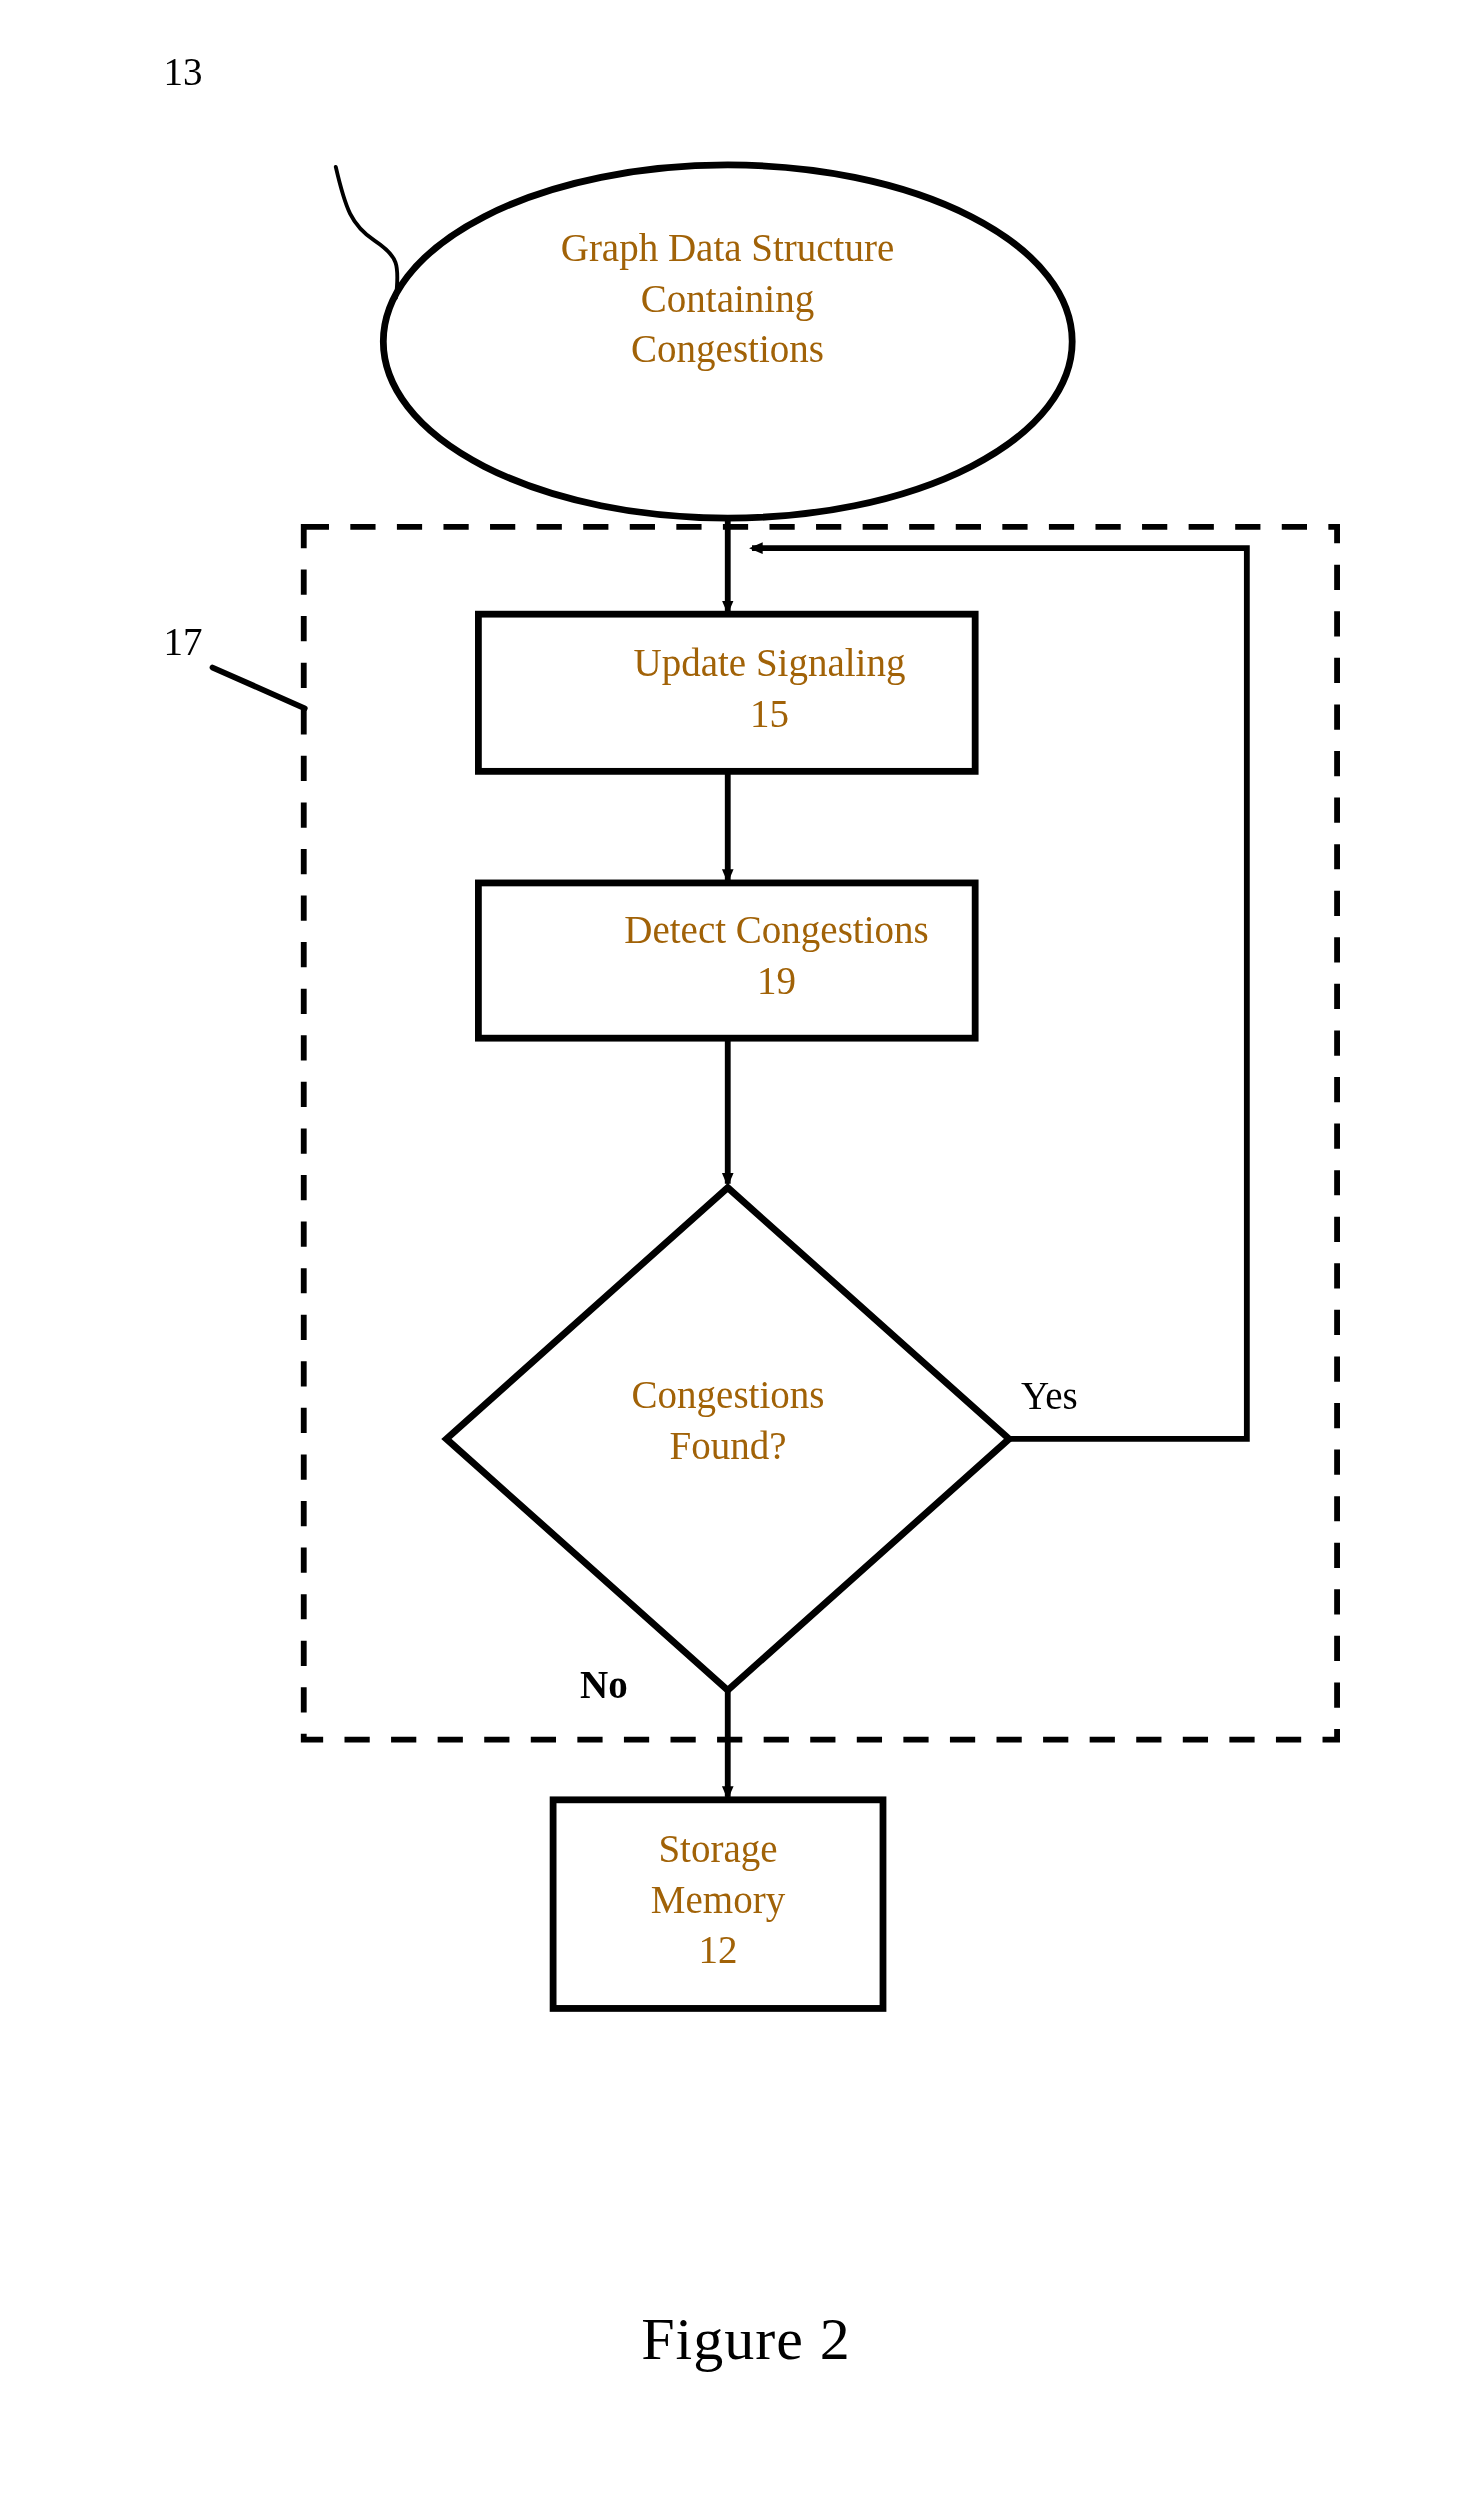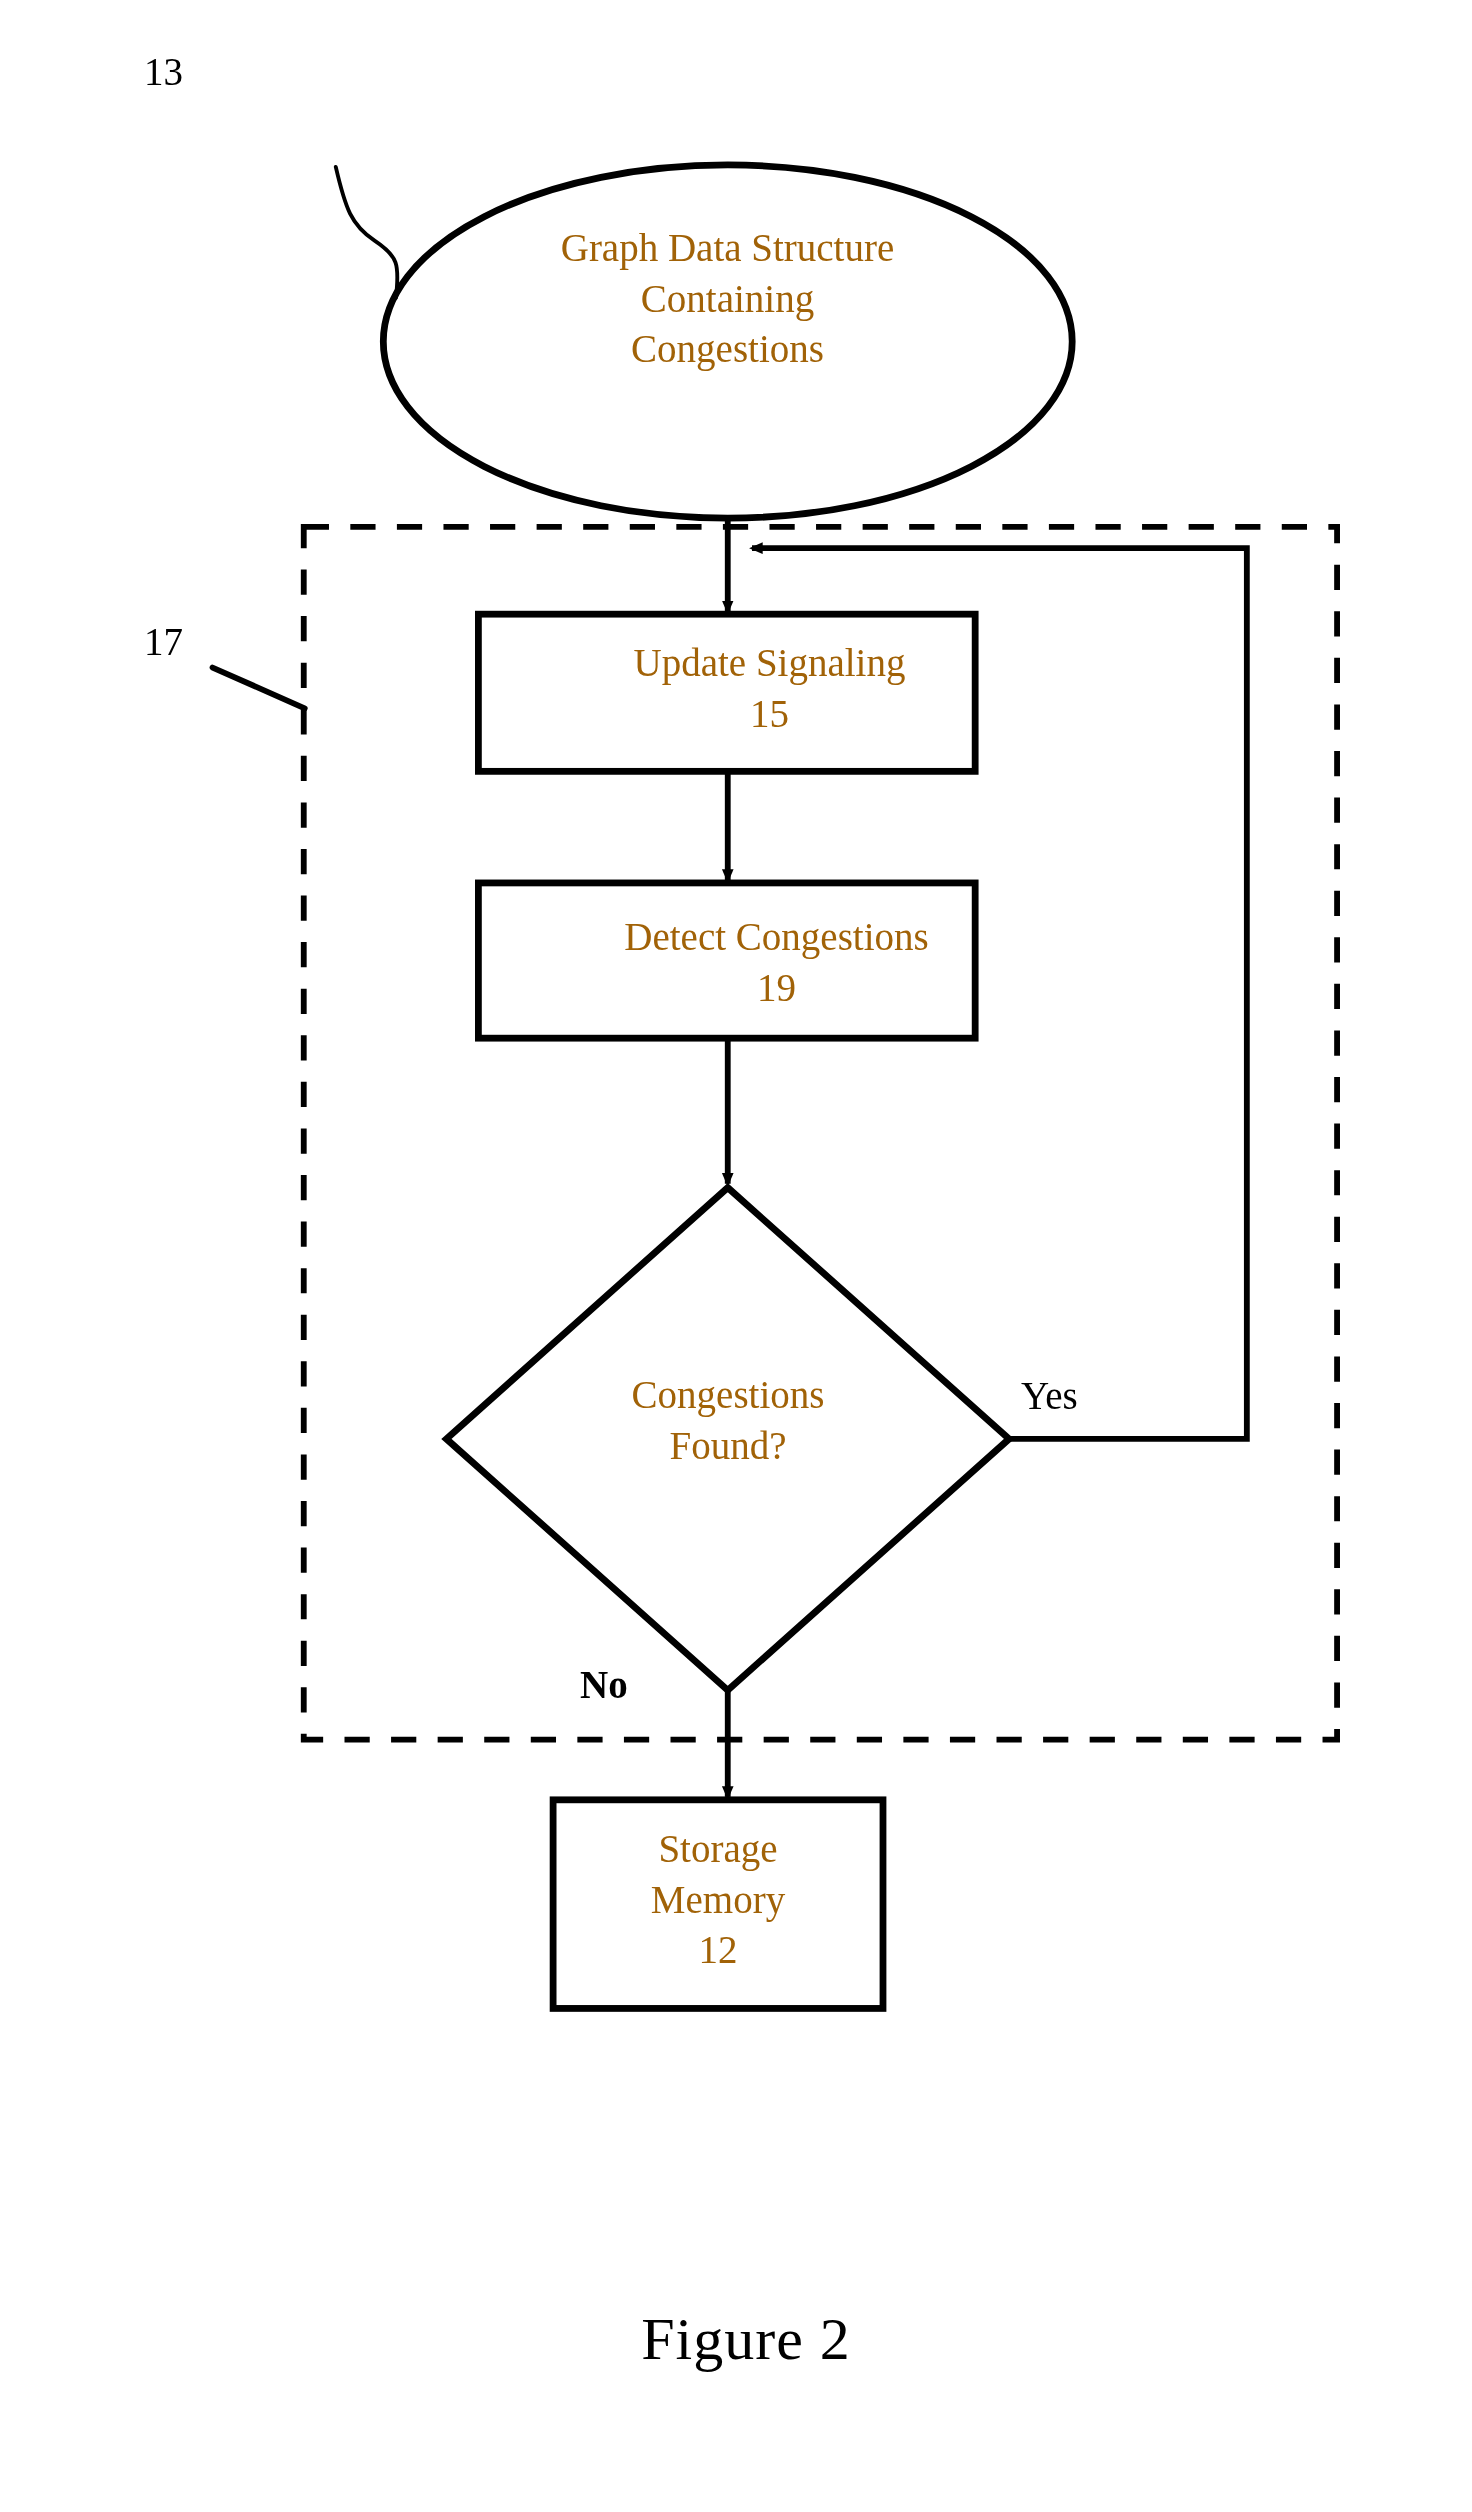--- a/index.html
+++ b/index.html
@@ -30,20 +30,21 @@
     text-align: center;
     line-height: 1.30;
     font-size: 39px;
     color: #a16207;
     white-space: pre-line;
     pointer-events: none;
   }
   .ref-num {
     position: absolute;
     font-size: 39px;
+    text-align: center;
     color: #000000;
   }
   .edge-label {
     position: absolute;
     font-size: 39px;
     color: #000000;
   }
   #ellipse-text {
     left: 417px;
     top: 223px;
@@ -52,21 +53,20 @@
   #box15-text {
     left: 482px;
     top: 638px;
     width: 489px;
     margin-left: 43px;
   }
   #box19-text {
     left: 482px;
     top: 905px;
     width: 589px;
-    margin-top: 7px;
   }
   #diamond-text {
     left: 505px;
     top: 1370px;
     width: 446px;
   }
   #storage-text {
     left: 557px;
     top: 1824px;
     width: 322px;

